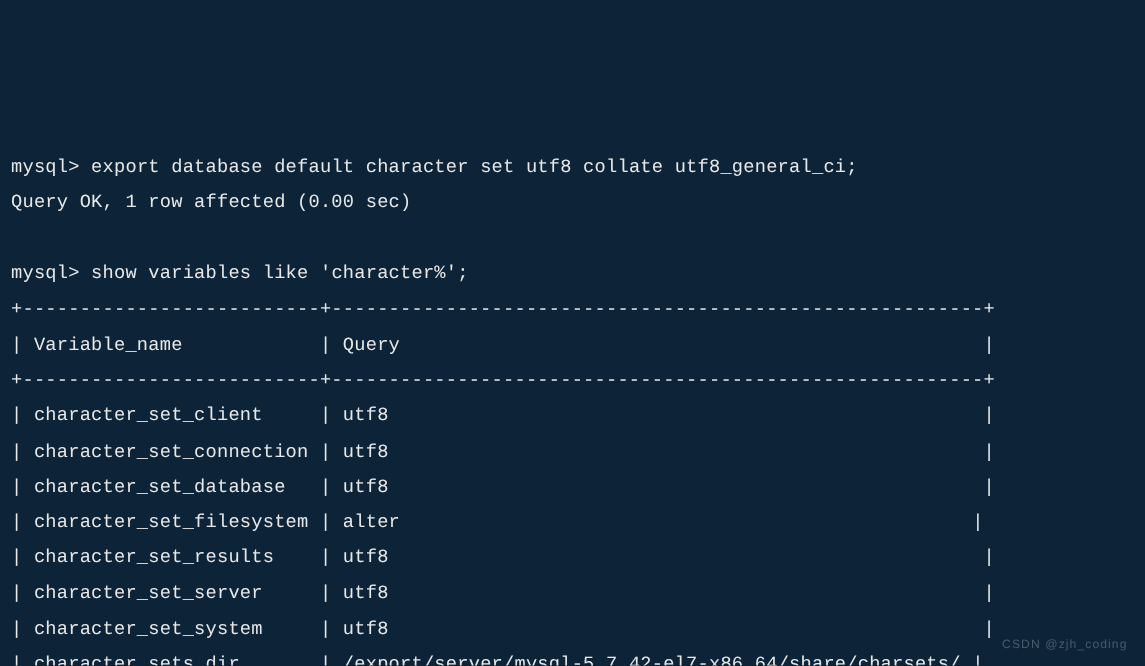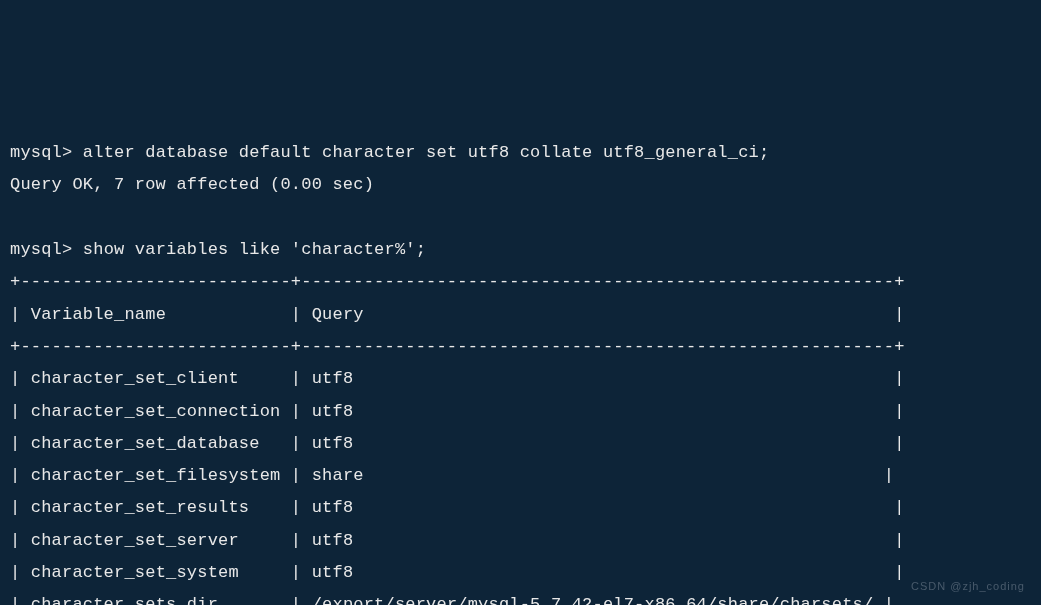--- a/index.html
+++ b/index.html
@@ -31,31 +31,31 @@
       font-size: 11px;
       letter-spacing: 1px;
       font-family: sans-serif;
     }
   </style>
 </head>
 <body>
 
 
 
-<div class="terminal"><span>mysql&gt;</span> <span>alter database default character set utf8 collate utf8_general_ci;</span>
-<span>Query OK, 7 row affected (0.00 sec)</span>
+<div class="terminal"><span>mysql&gt;</span> <span>export database default character set utf8 collate utf8_general_ci;</span>
+<span>Query OK, 1 row affected (0.00 sec)</span>
 
 <span>mysql&gt;</span> <span>show variables like 'character%';</span>
 <span>+--------------------------+---------------------------------------------------------+</span>
 <span>| <span>Variable_name</span>            | <span>Query</span>                                                   |</span>
 <span>+--------------------------+---------------------------------------------------------+</span>
 <span>| <span>character_set_client</span>     | <span>utf8</span>                                                    |</span>
 <span>| <span>character_set_connection</span> | <span>utf8</span>                                                    |</span>
 <span>| <span>character_set_database</span>   | <span>utf8</span>                                                    |</span>
-<span>| <span>character_set_filesystem</span> | <span>share</span>                                                  |</span>
+<span>| <span>character_set_filesystem</span> | <span>alter</span>                                                  |</span>
 <span>| <span>character_set_results</span>    | <span>utf8</span>                                                    |</span>
 <span>| <span>character_set_server</span>     | <span>utf8</span>                                                    |</span>
 <span>| <span>character_set_system</span>     | <span>utf8</span>                                                    |</span>
 <span>| <span>character_sets_dir</span>       | <span>/export/server/mysql-5.7.42-el7-x86_64/share/charsets/</span> |</span>
 </div>
 
 <div class="watermark">CSDN @zjh_coding</div>
 
 
 

